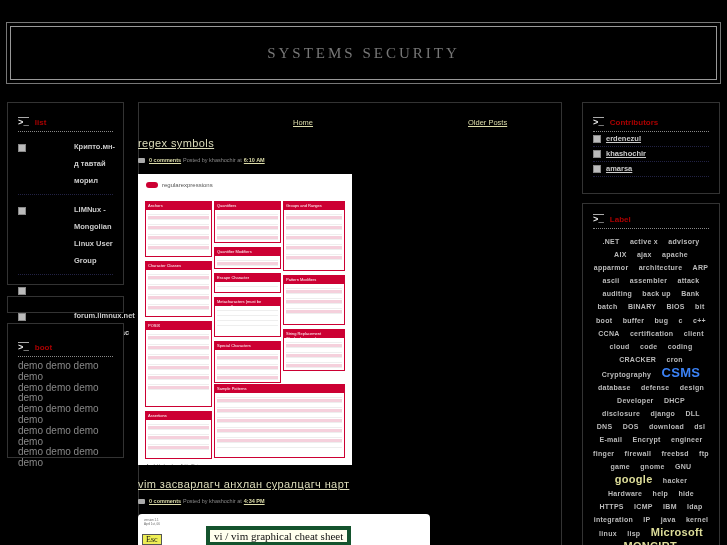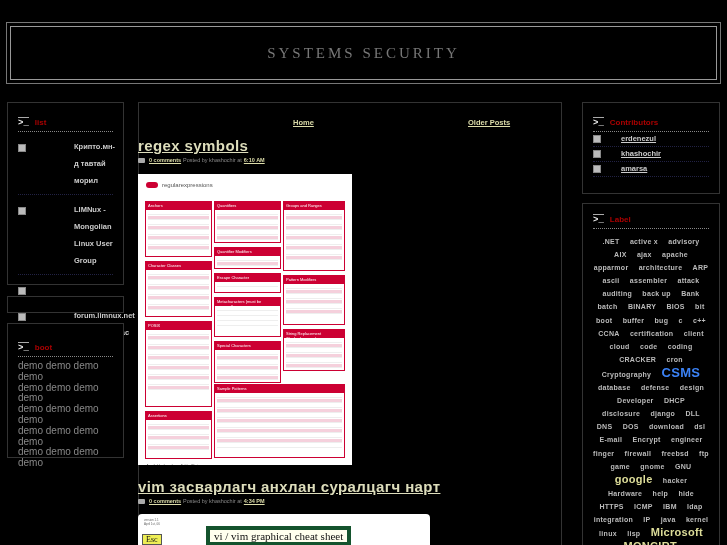--- a/index.html
+++ b/index.html
@@ -12,22 +12,22 @@
   .wtitle { display:flex; align-items:center; gap:6px; margin:0 10px; padding-bottom:3px; border-bottom:1px dotted #888; font-size:8px; }
   .prompt { color:#eee; font-family:"Liberation Mono", monospace; font-size:9px; font-weight:bold; border-top:1px solid #aaa; line-height:9px; padding-top:1px; }
   .wlabel { color:#a00; font-weight:bold; font-size:8px; }
 
   .list-item { display:flex; gap:8px; margin:0 10px; padding:6px 0 5px 0; border-bottom:1px dotted #224; font-size:7.5px; font-weight:bold; color:#ccc; line-height:17px; }
   .bullet { width:6px; height:6px; background:#bbb; margin-top:6px; flex:0 0 6px; border:1px solid #888; }
   .list-text { line-height:17px;margin-left:40px; }
 
   .demo { margin:4px 10px; font-size:10px; color:#888; line-height:10.8px; }
 
-  .nav { position:absolute; top:118px; font-size:7.5px; font-weight:bold; color:#dda; text-decoration:underline; }
-  .post-title { position:absolute; left:138px; font-size:15px; font-weight:bold; color:#ddb; text-decoration:underline; letter-spacing:0.4px; }
+  .nav { position:absolute; top:118px; font-size:7.5px; font-weight:normal; color:#dda; text-decoration:underline; }
+  .post-title { position:absolute; left:138px; font-size:11px; font-weight:normal; color:#ddb; text-decoration:underline; letter-spacing:0.4px; }
   .post-meta { position:absolute; left:138px; font-size:5.5px; color:#888; display:flex; gap:2px; align-items:center; }
   .post-meta .lnk { color:#dda; text-decoration:underline; font-weight:bold; }
   .comment-icon { width:7px; height:5px; background:#aaa; border-radius:1px; margin-right:2px; }
 
   .regex-img { position:absolute; left:138px; top:174px; width:214px; height:291px; background:#fff; overflow:hidden; }
   .rx-logo { position:absolute; left:8px; top:8px; display:flex; align-items:center; gap:4px; font-size:6px; color:#555; }
   .rx-logo .mark { width:12px; height:6px; background:#c03; border-radius:3px; }
   .rx-col { position:absolute; }
   .rx-box { border:1px solid #c03; margin-bottom:4px; }
   .rx-head { background:#c03; color:#fff; font-size:4px; padding:1px 2px; height:6px; }
@@ -36,21 +36,21 @@
 
   .vim-img { position:absolute; left:138px; top:514px; width:292px; height:40px; background:#fff; border-radius:4px; overflow:hidden; }
   .vim-title { position:absolute; left:68px; top:12px; background:#ffe; border:4px solid #14532d; font-family:"Liberation Serif", serif; font-size:11px; color:#111; padding:0 4px; }
   .esc-key { position:absolute; left:4px; top:20px; background:#ee5; border:1px solid #555; font-family:"Liberation Serif", serif; font-size:8px; padding:0 3px; color:#111; }
   .vim-tiny { position:absolute; left:6px; top:4px; font-size:3px; color:#666; }
 
   .tagcloud { margin:6px 6px; text-align:center; line-height:13.1px; font-size:7px; font-weight:bold; letter-spacing:0.3px; }
   .tag { color:#bbb; margin:0 4px; white-space:nowrap; }
   .tag.big { color:#3b82f6; font-size:13px; }
   .tag.mid { color:#dd9; font-size:11px; }
-  .contrib { margin:0 10px; padding:2px 0 3px 0; border-bottom:1px dotted #224; display:flex; gap:20px; align-items:center; font-size:7.5px; font-weight:bold; color:#ccc; text-decoration:underline; }
+  .contrib { margin:0 10px; padding:2px 0 3px 0; border-bottom:1px dotted #224; display:flex; gap:5px; align-items:center; font-size:7.5px; font-weight:bold; color:#ccc; text-decoration:underline; }
 </style>
 </head>
 <body>
 
 <div class="header-outer">
   <div class="header-inner">
     <span class="site-title">SYSTEMS SECURITY</span>
   </div>
 </div>
 

